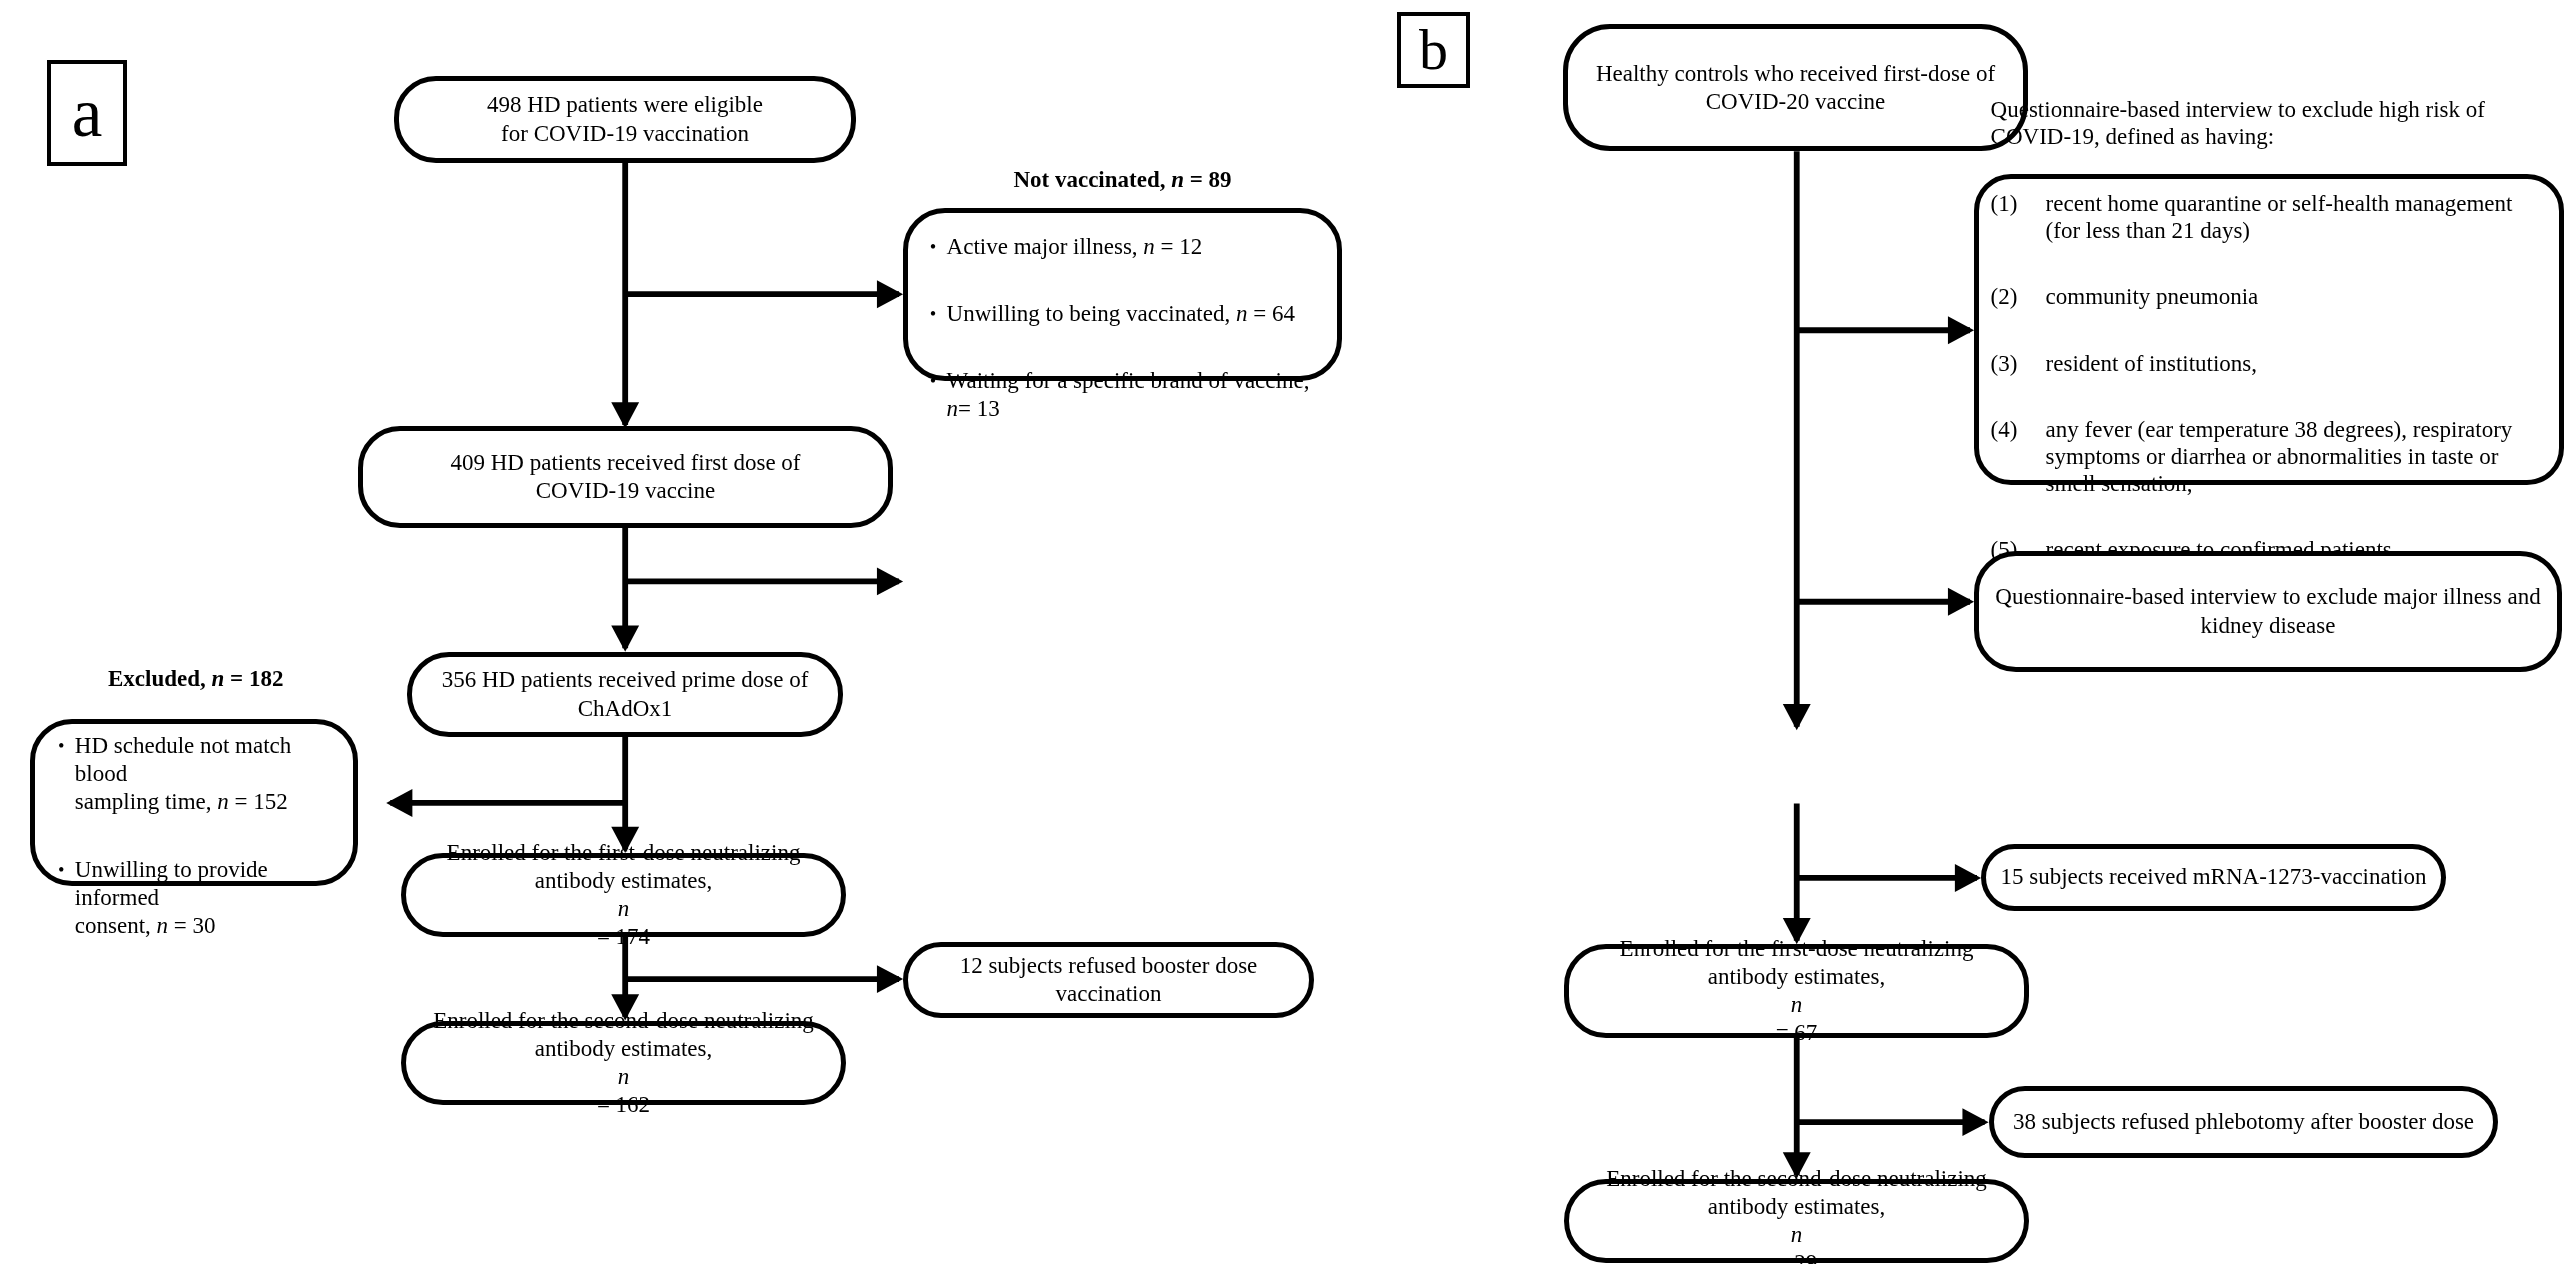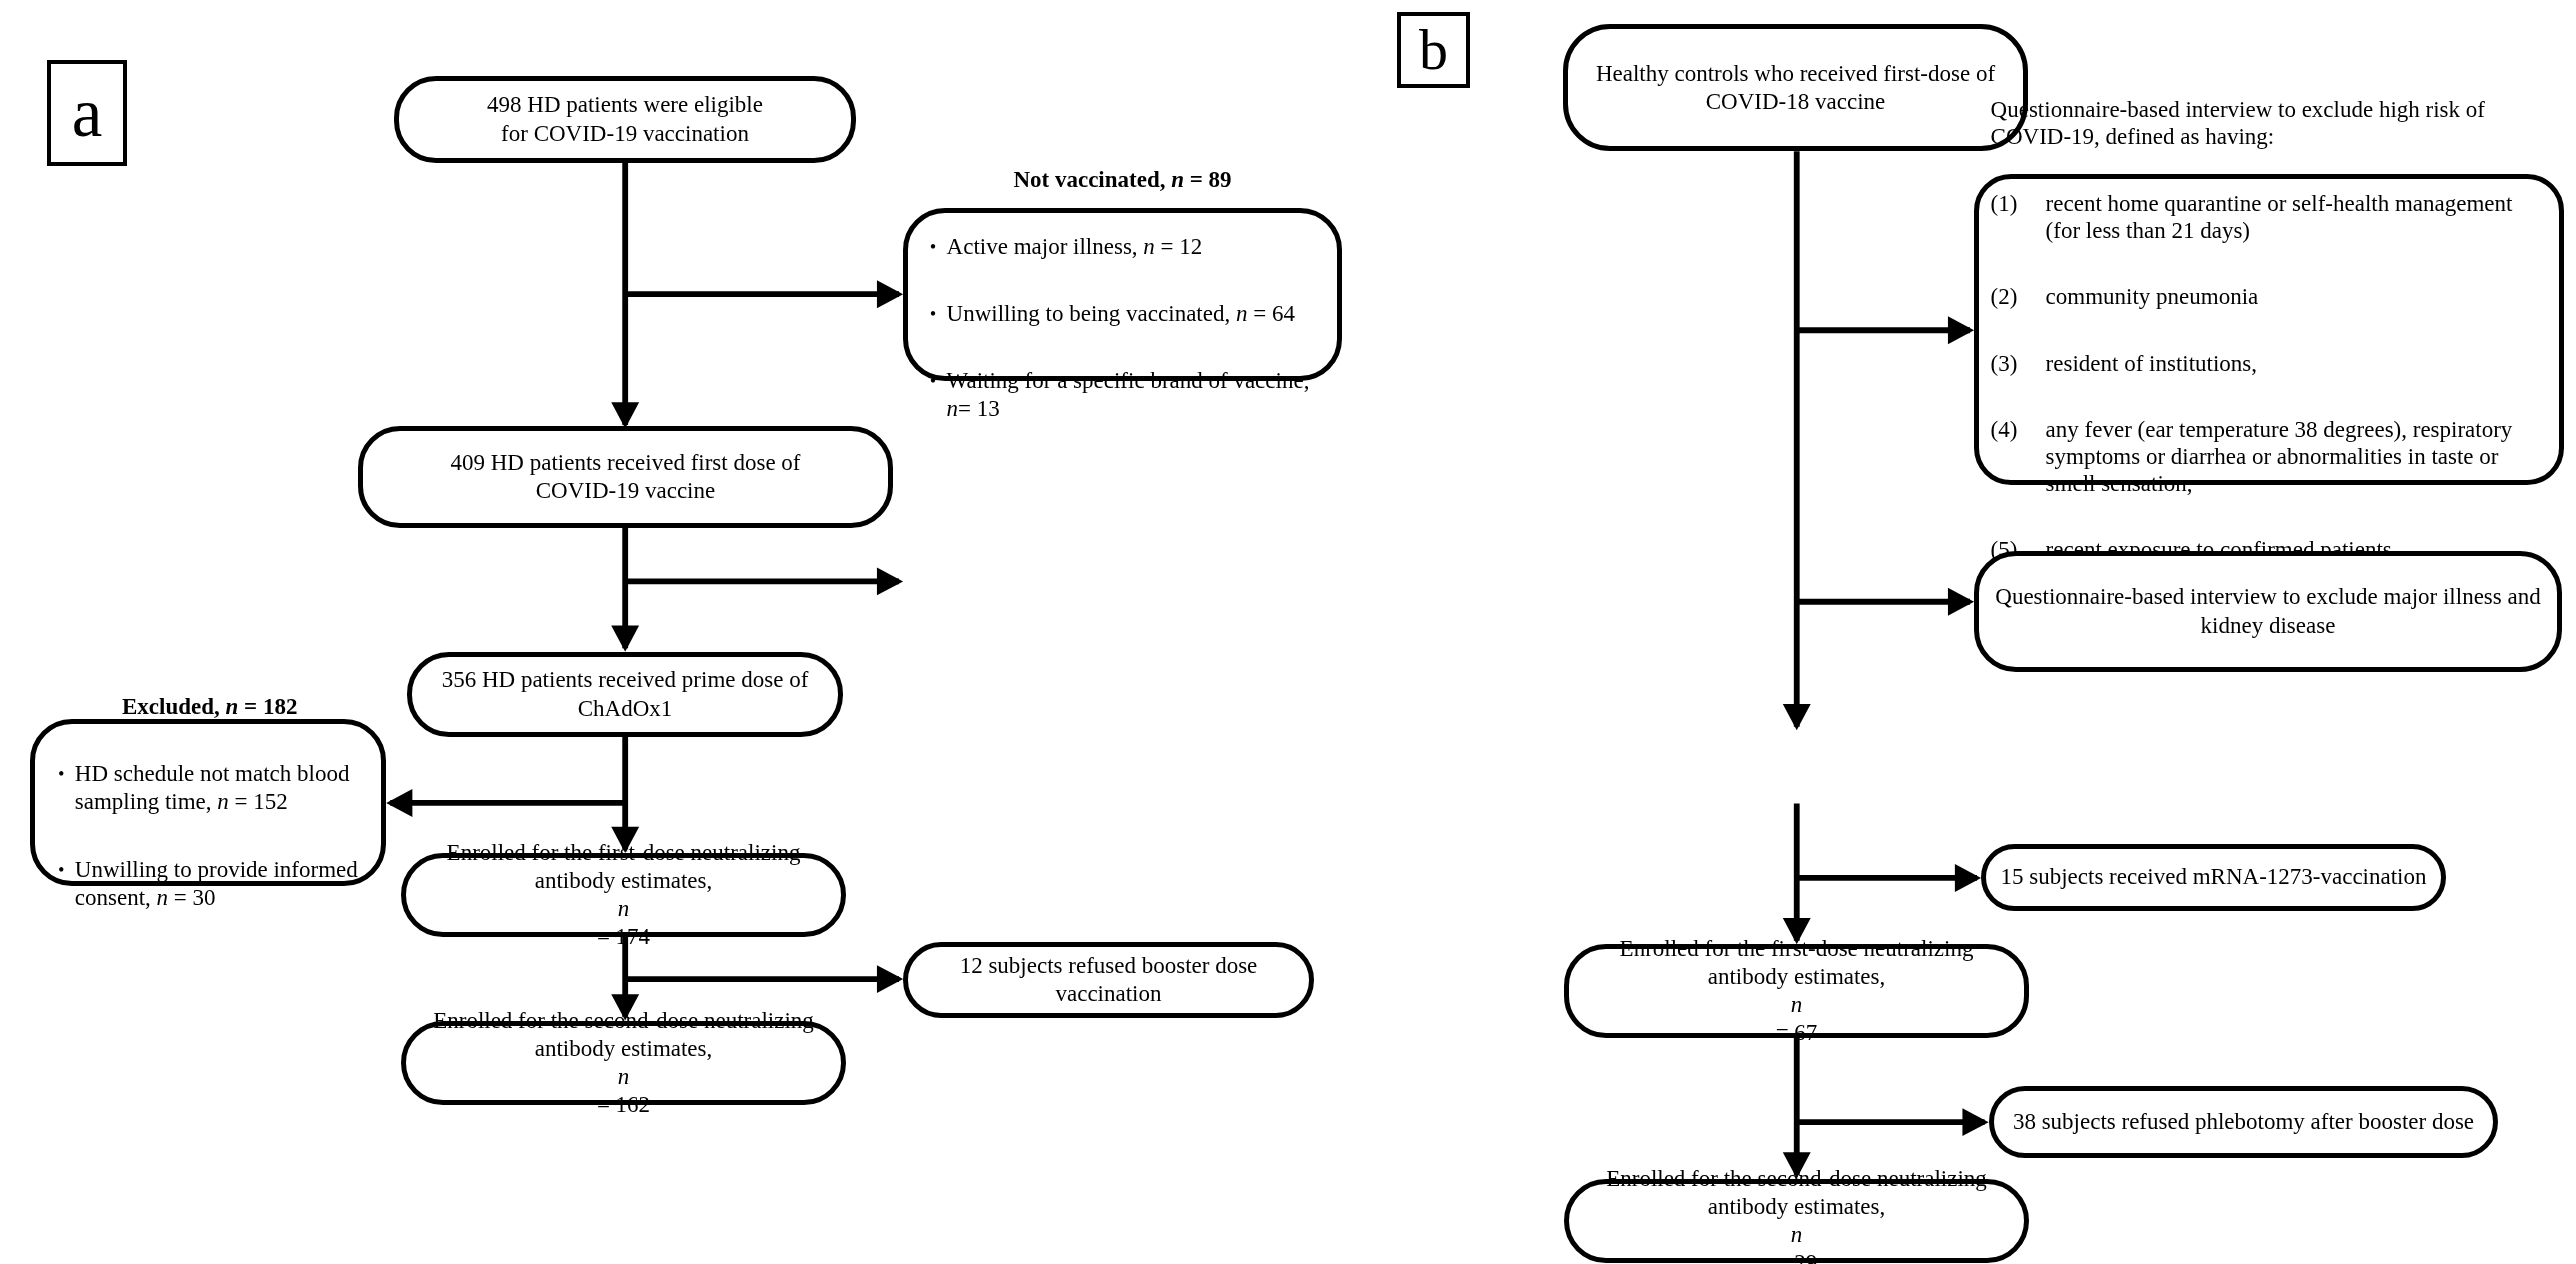--- a/index.html
+++ b/index.html
@@ -86,21 +86,21 @@
     </div>
   </div>
 
   <div class="box" style="left:358px;top:426px;width:535px;height:102px;">409 HD patients received first dose of
 COVID-19 vaccine</div>
 
 
   <div class="box" style="left:407px;top:652px;width:436px;height:85px;">356 HD patients received prime dose of
 ChAdOx1</div>
 
-  <div class="box leftalign" style="left:30px;top:719px;width:356px;height:167px;padding:5.8px 9.3px 5.8px 12.8px;">
+  <div class="box leftalign" style="left:30px;top:719px;width:328px;height:167px;padding:5.8px 9.3px 5.8px 12.8px;">
     <div class="box-title">Excluded, <i>n</i> = 182</div>
     <div class="list-row">
       <span class="dot">•</span>
       <span class="li-text">HD schedule not match blood
 sampling time, <i>n</i> = 152</span>
     </div>
     <div class="list-row">
       <span class="dot">•</span>
       <span class="li-text">Unwilling to provide informed
 consent, <i>n</i> = 30</span>
@@ -112,21 +112,21 @@
 
   <div class="box" style="left:903px;top:942px;width:411px;height:76px;">12 subjects refused booster dose
 vaccination</div>
 
   <div class="box" style="left:401px;top:1021px;width:445px;height:84px;">Enrolled for the second-dose neutralizing
 antibody estimates, <i>n</i> = 162</div>
 
   <div class="panel-label" style="left:1397px;top:11.6px;width:73px;height:76px;font-size:58px;">b</div>
 
   <div class="box" style="left:1563px;top:24.4px;width:465px;height:127px;border-radius:47px;padding:4.7px 8.1px;">Healthy controls who received first-dose of
-COVID-18 vaccine</div>
+COVID-20 vaccine</div>
 
   <div class="box leftalign tight" style="left:1974px;top:174px;width:590px;height:311px;padding:8.1px 11.6px;border-radius:37px;">
     <div class="q-title">Questionnaire-based interview to exclude high risk of
 COVID-19,  defined as having:</div>
     <div class="list-row">
       <span class="num">(1)</span>
       <span class="li-text">recent home quarantine or self-health management
 (for less than 21 days)</span>
     </div>
     <div class="list-row">

